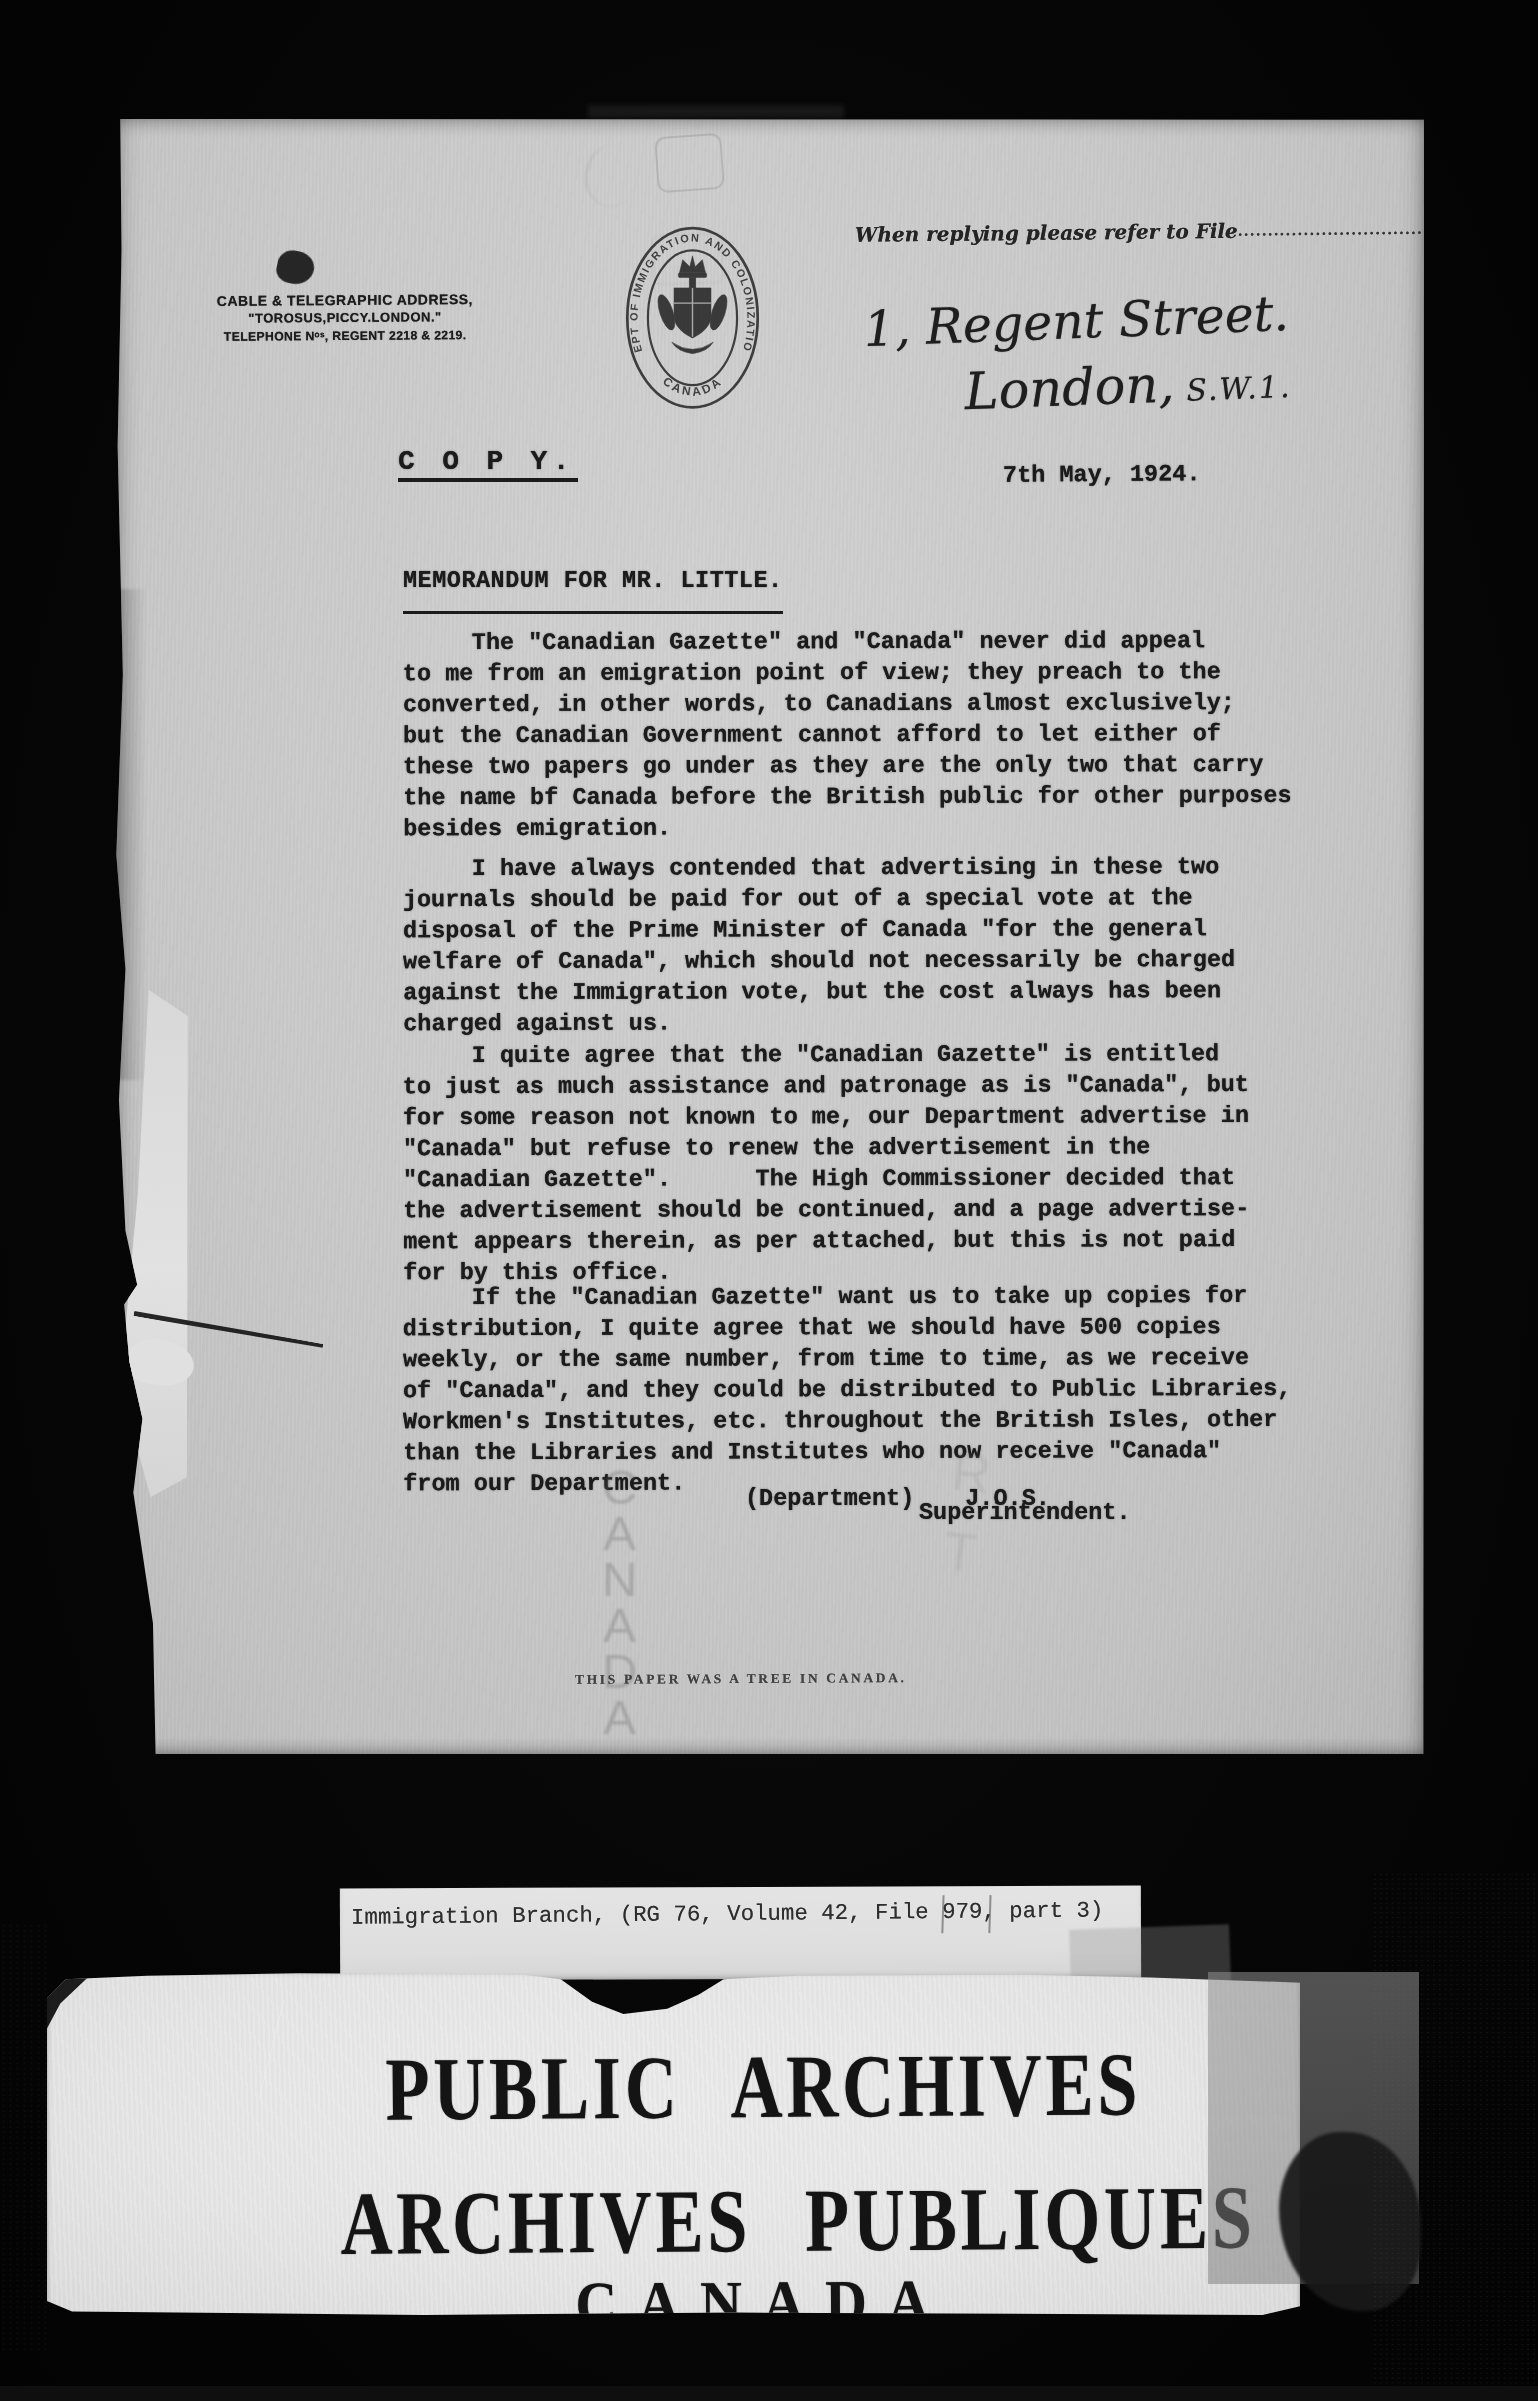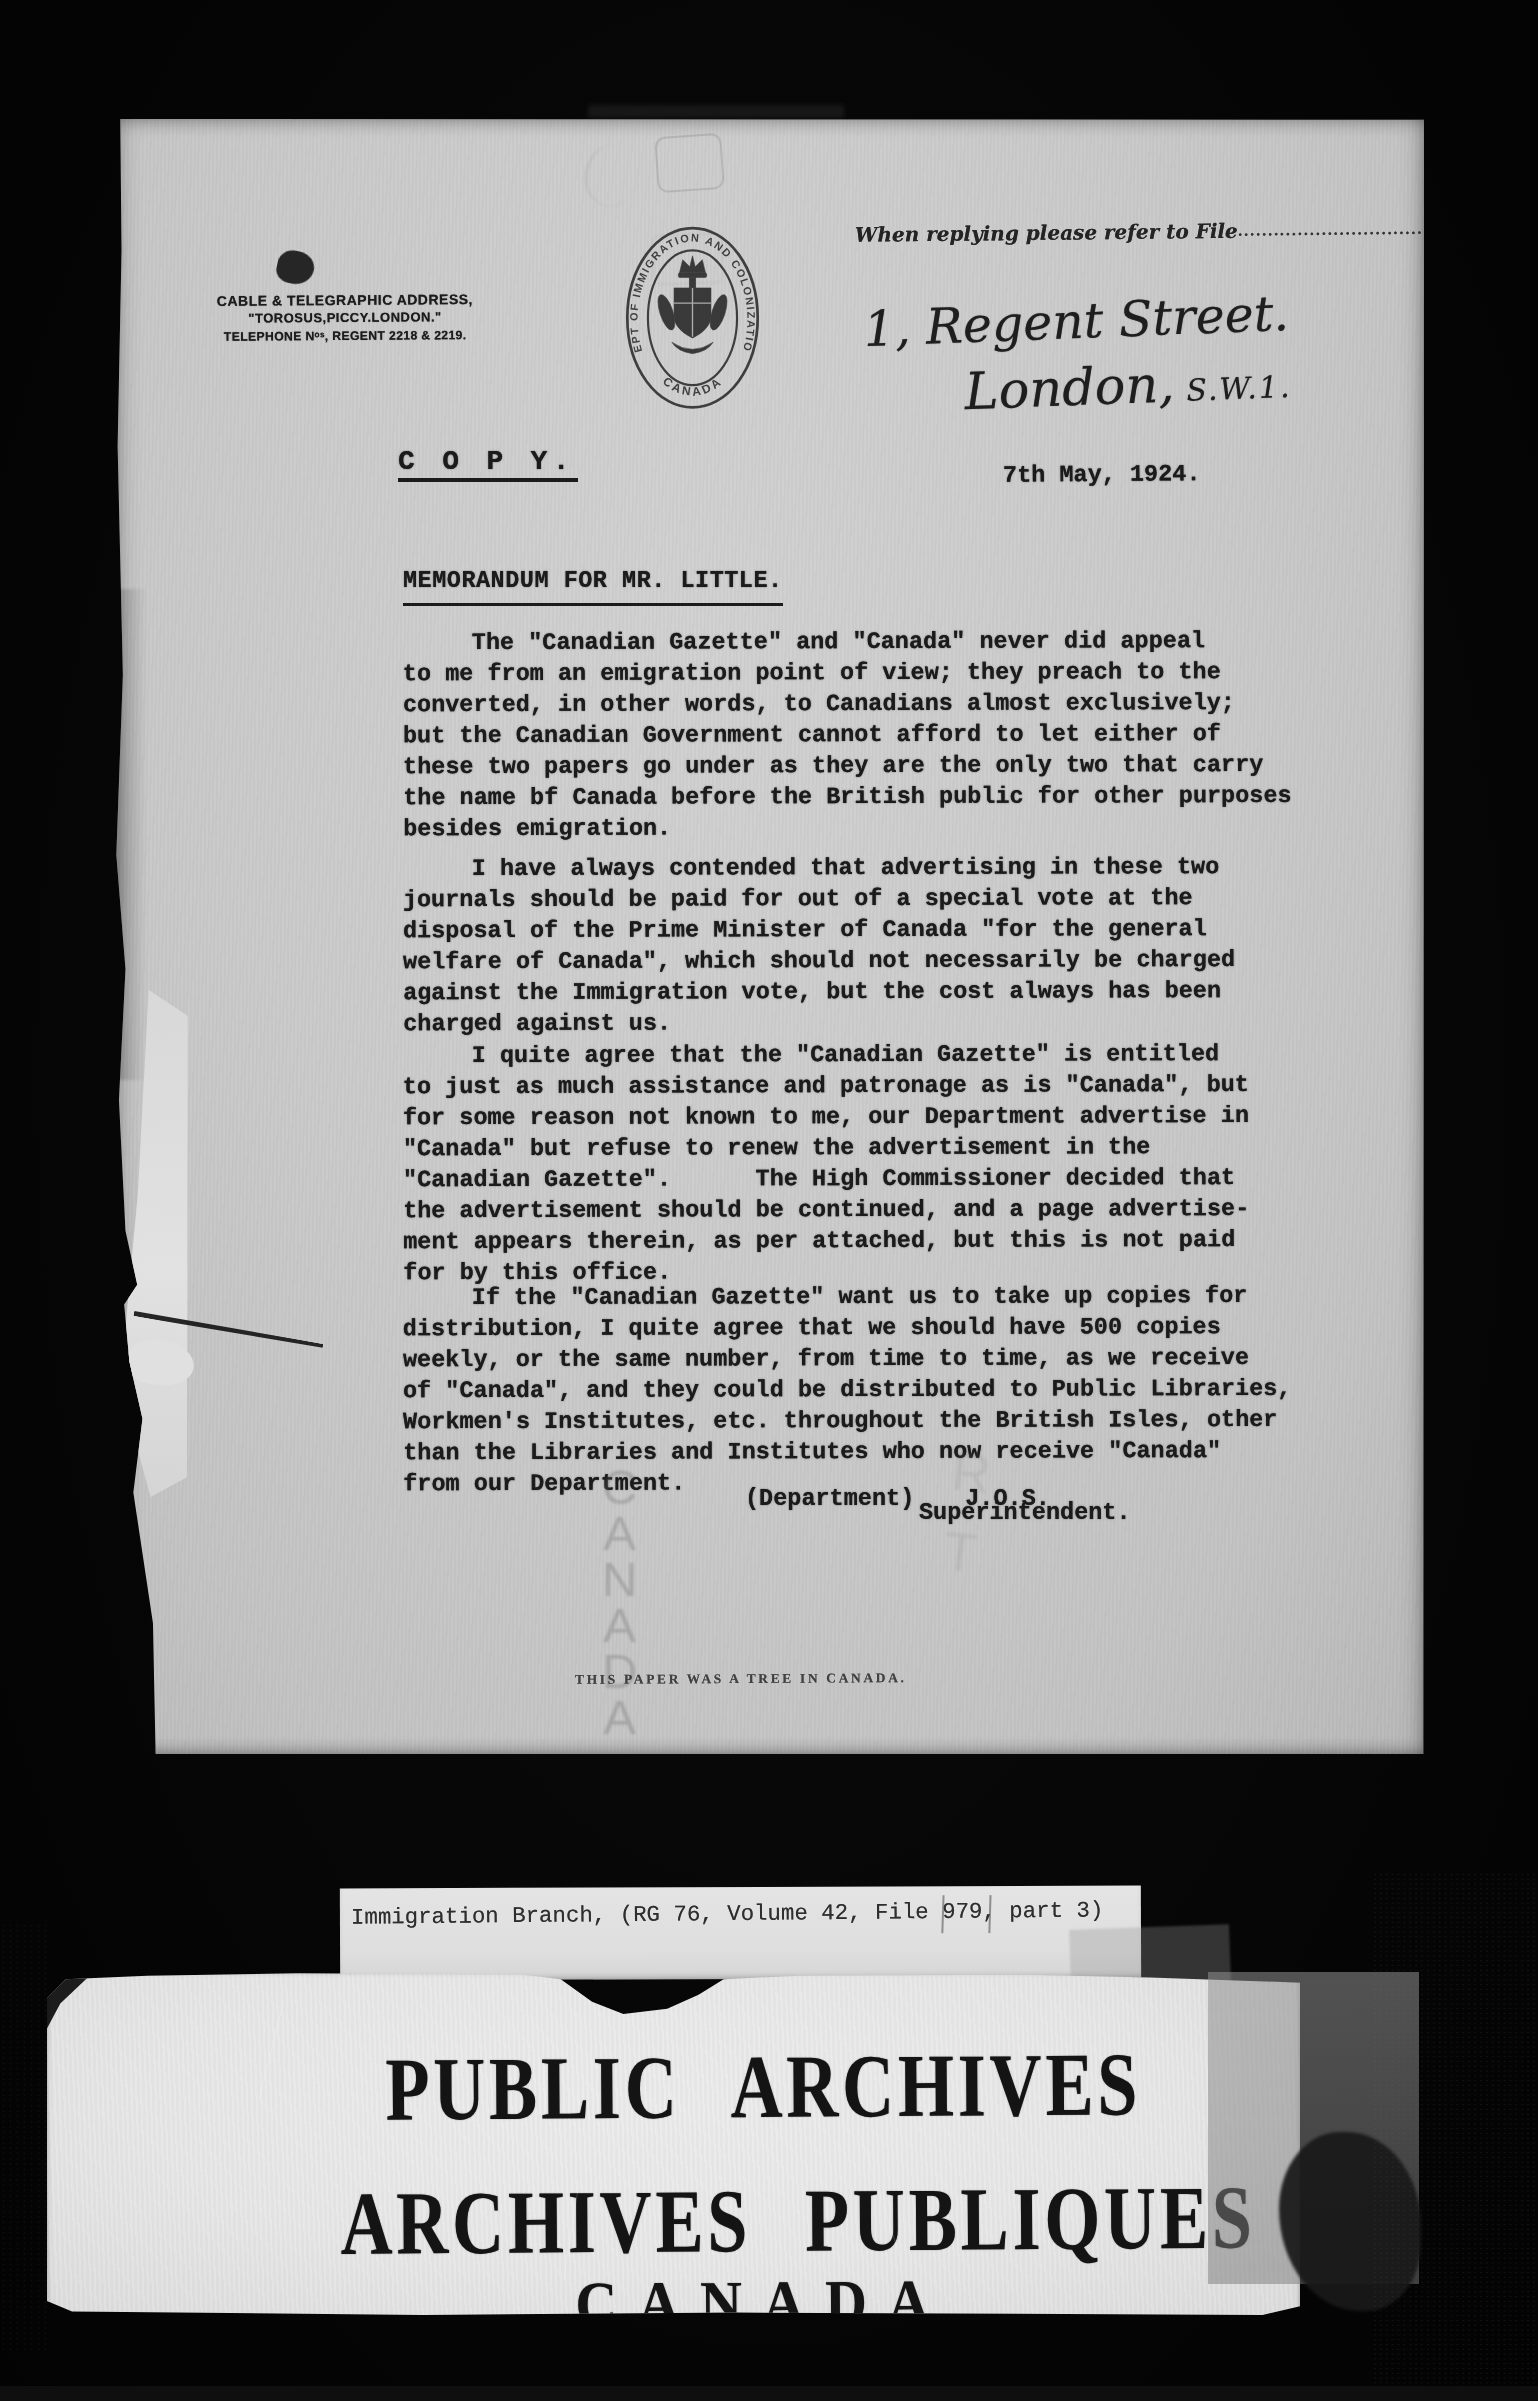--- a/index.html
+++ b/index.html
@@ -71,21 +71,21 @@
   .addr1 { font-size:49px; line-height:53px; }
   .addr2 { font-size:51px; line-height:59px; margin-top:9.6px; }
   .addr-suffix { font-size:30px; letter-spacing:2.1px; }
 
   .typed { font-family:"Liberation Mono", monospace; font-weight:bold; color:#1b1b1b;
     text-shadow:0 0 0.9px rgba(25,25,25,.85), 0 0 2.7px rgba(45,45,45,.22); }
   .copy { position:absolute; left:283px; top:327px; font-size:28px; letter-spacing:5.3px;
     border-bottom:4.3px solid #1b1b1b; padding:0 3.2px 1.1px 0; }
   .date { position:absolute; left:888px; top:342px; font-size:23.5px; transform:rotate(-0.5deg); }
   .memo-heading { position:absolute; left:288px; top:448px; font-size:23.5px; letter-spacing:0.5px;
-    border-bottom:3.7px solid #1b1b1b; padding-bottom:9px; }
+    border-bottom:3.7px solid #1b1b1b; padding-bottom:17px; }
   .para { position:absolute; left:288px; width:961px; font-size:23.5px; line-height:31px;
     white-space:pre-wrap; text-indent:69px; transform:rotate(-0.15deg); }
   .p1 { top:507px; } .p2 { top:733px; } .p3 { top:920px; } .p4 { top:1162px; }
   .initialled { position:absolute; left:630px; top:1366px; font-size:23.5px; }
   .initialled .initials { margin-left:51px; }
   .sig-title { position:absolute; left:804px; top:1380px; font-size:23.5px; }
 
   .watermark { position:absolute; left:487px; top:1345px; font-size:49px; line-height:46px;
     font-family:"Liberation Sans", sans-serif; font-weight:300; color:rgba(100,100,100,.30);
     white-space:pre-line; text-align:center; filter:blur(1.1px); letter-spacing:0; }

